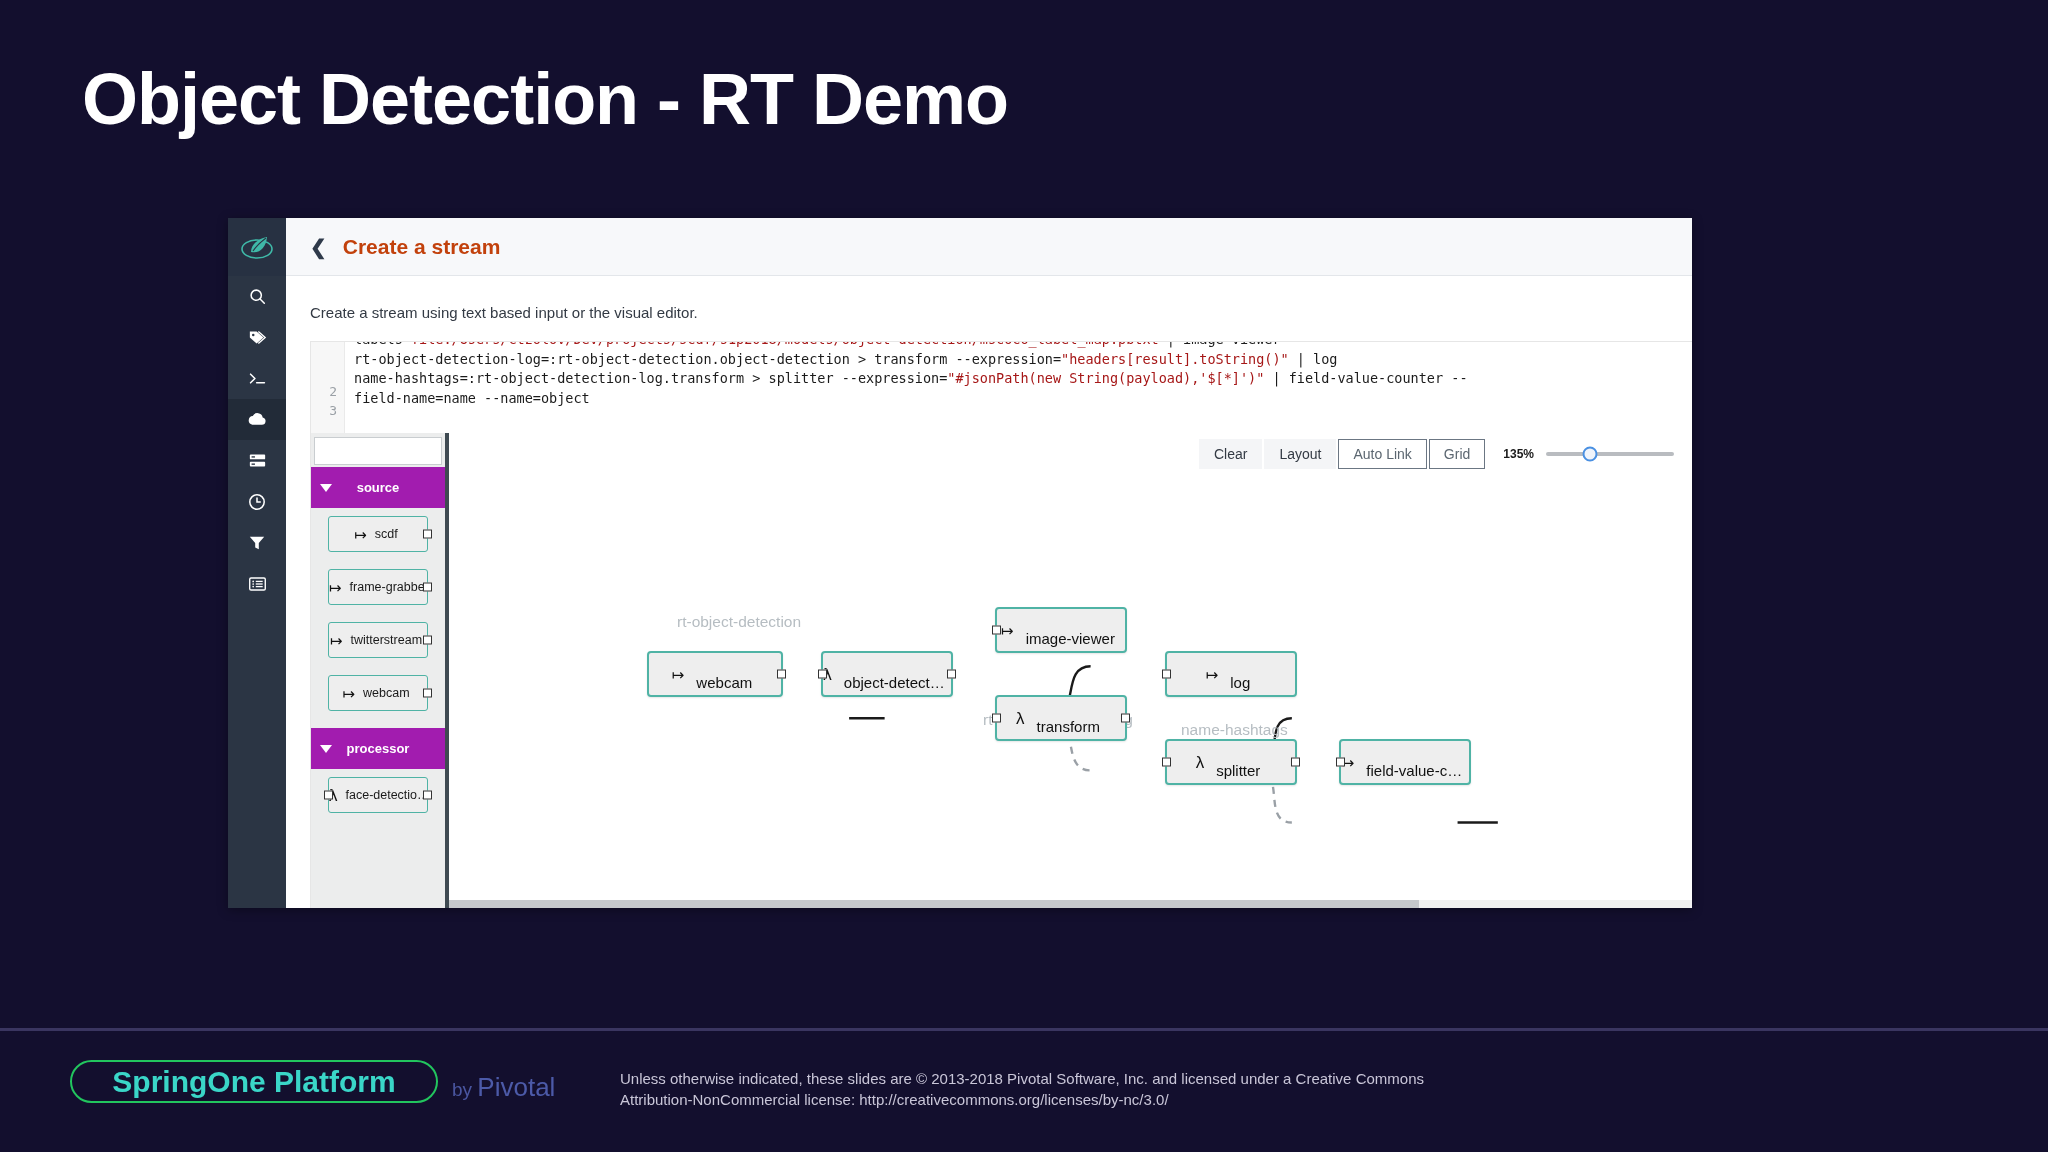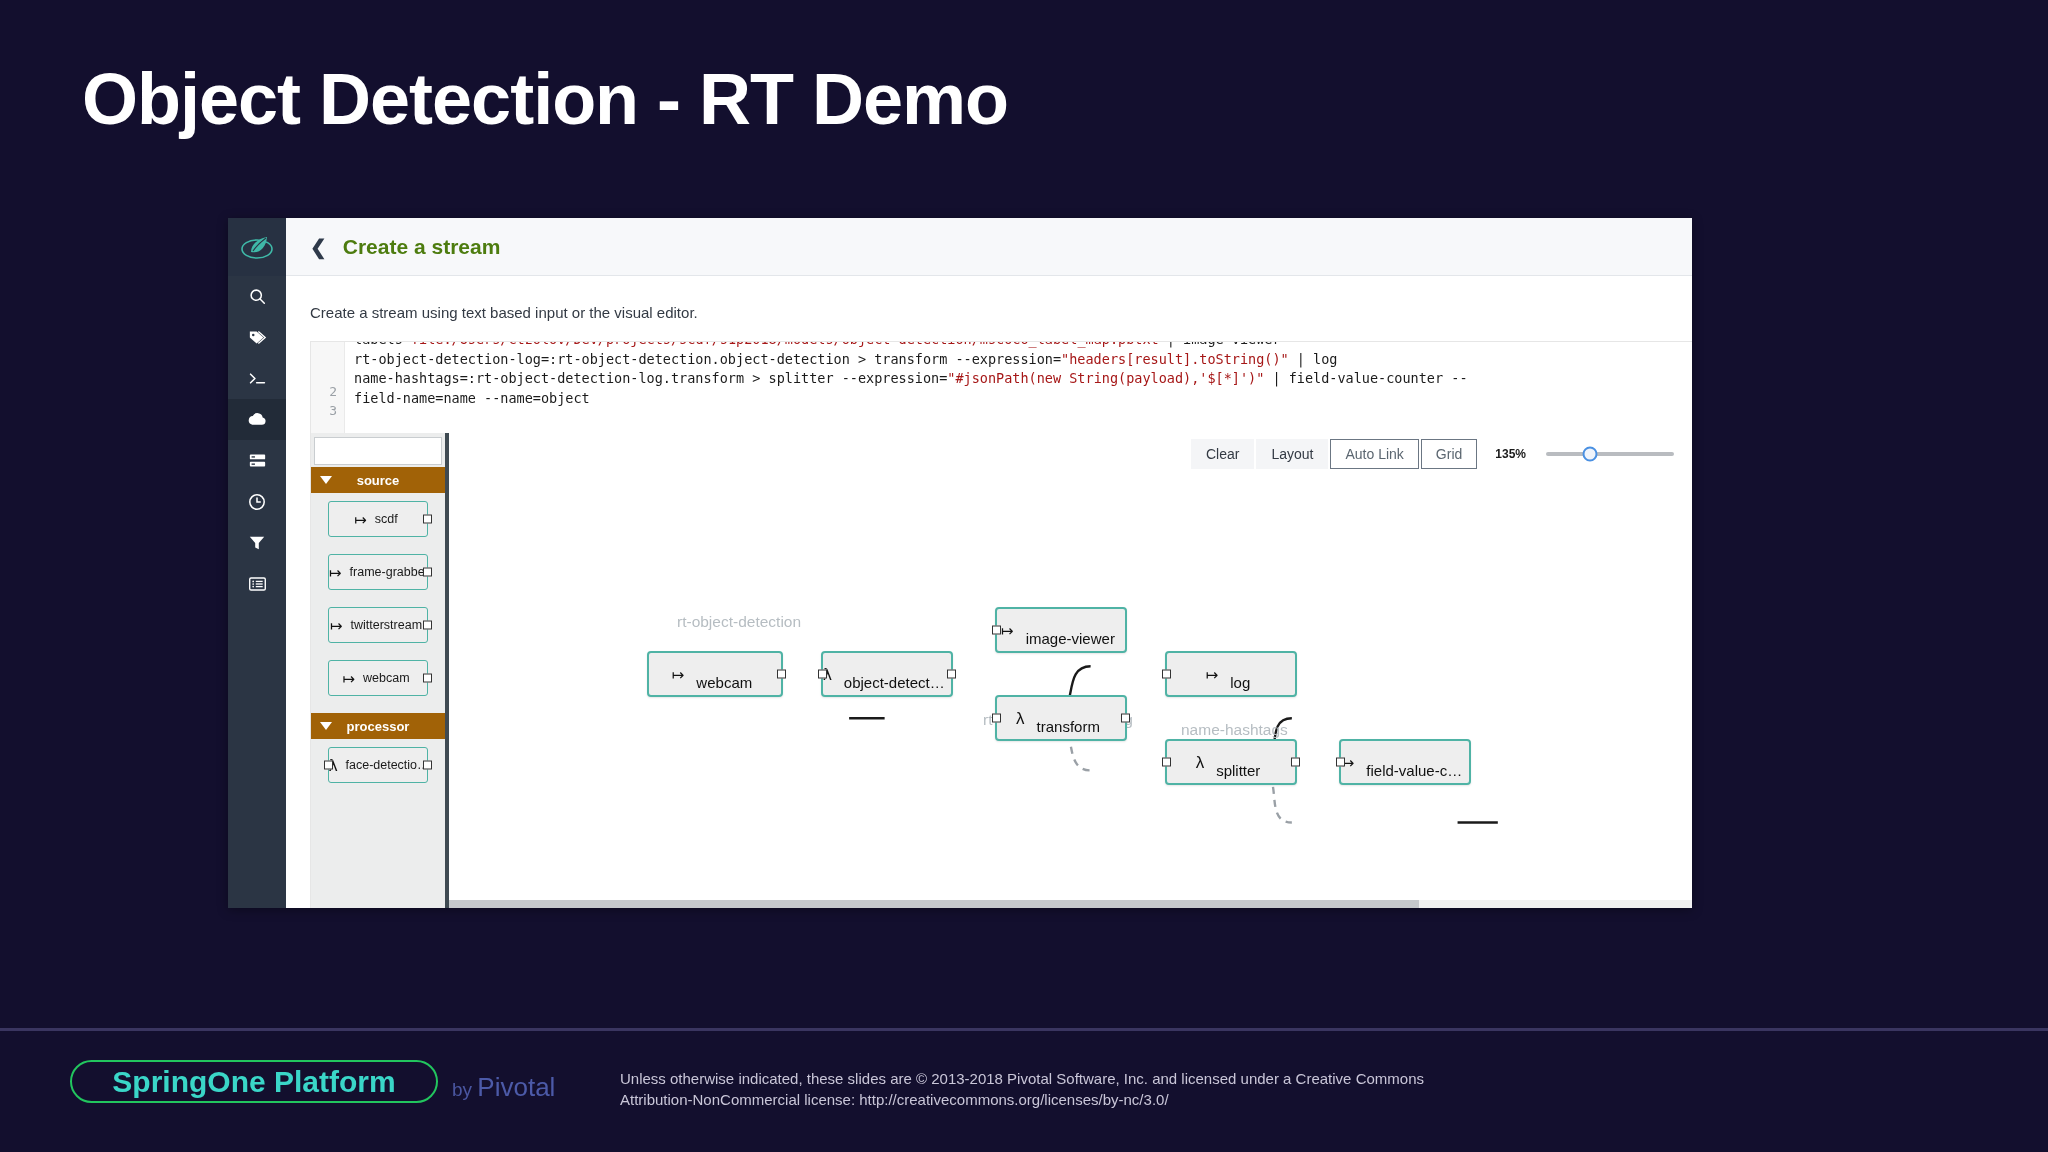--- a/index.html
+++ b/index.html
@@ -81,21 +81,21 @@
   #back-chevron {
     color: #2f3a4a;
     font-size: 20px;
     font-weight: bold;
     margin-right: 16px;
     line-height: 1;
   }
   #header-title {
     font-size: 21px;
     font-weight: bold;
-    color: #4d7c0f;
+    color: #c2410c;
   }
 
   
   #app-desc {
     font-size: 15px;
     color: #333a44;
     padding: 28px 0 20px 24px;
     flex: 0 0 auto;
   }
 
@@ -159,22 +159,22 @@
     position: relative;
     border-right: 4px solid #3f4a52;
   }
   #palette-search {
     height: 28px;
     margin: 4px 3px 2px 3px;
     background: #ffffff;
     border: 1px solid #c9cdd0;
   }
   .palette-group {
-    height: 26px;
-    background: #a16207;
+    height: 41px;
+    background: #a21caf;
     color: #ffffff;
     font-size: 13px;
     font-weight: bold;
     display: flex;
     align-items: center;
     position: relative;
     justify-content: center;
   }
   .palette-group .caret {
     position: absolute; left: 9px; top: 50%;
@@ -241,21 +241,21 @@
   }
   .tb-btn.outlined {
     background: #ffffff;
     border: 1px solid #6b7683;
     color: #5b6670;
   }
   #zoom-wrap {
     display: flex;
     align-items: center;
     margin-left: 16px;
-    gap: 20px;
+    gap: 12px;
   }
   #zoom-pct { font-size: 12px; font-weight: bold; color: #1a1a1a; }
   #zoom-slider {
     width: 128px; height: 4px;
     background: #b9bcc0;
     border-radius: 2px;
     position: relative;
   }
   #zoom-thumb {
     position: absolute;

